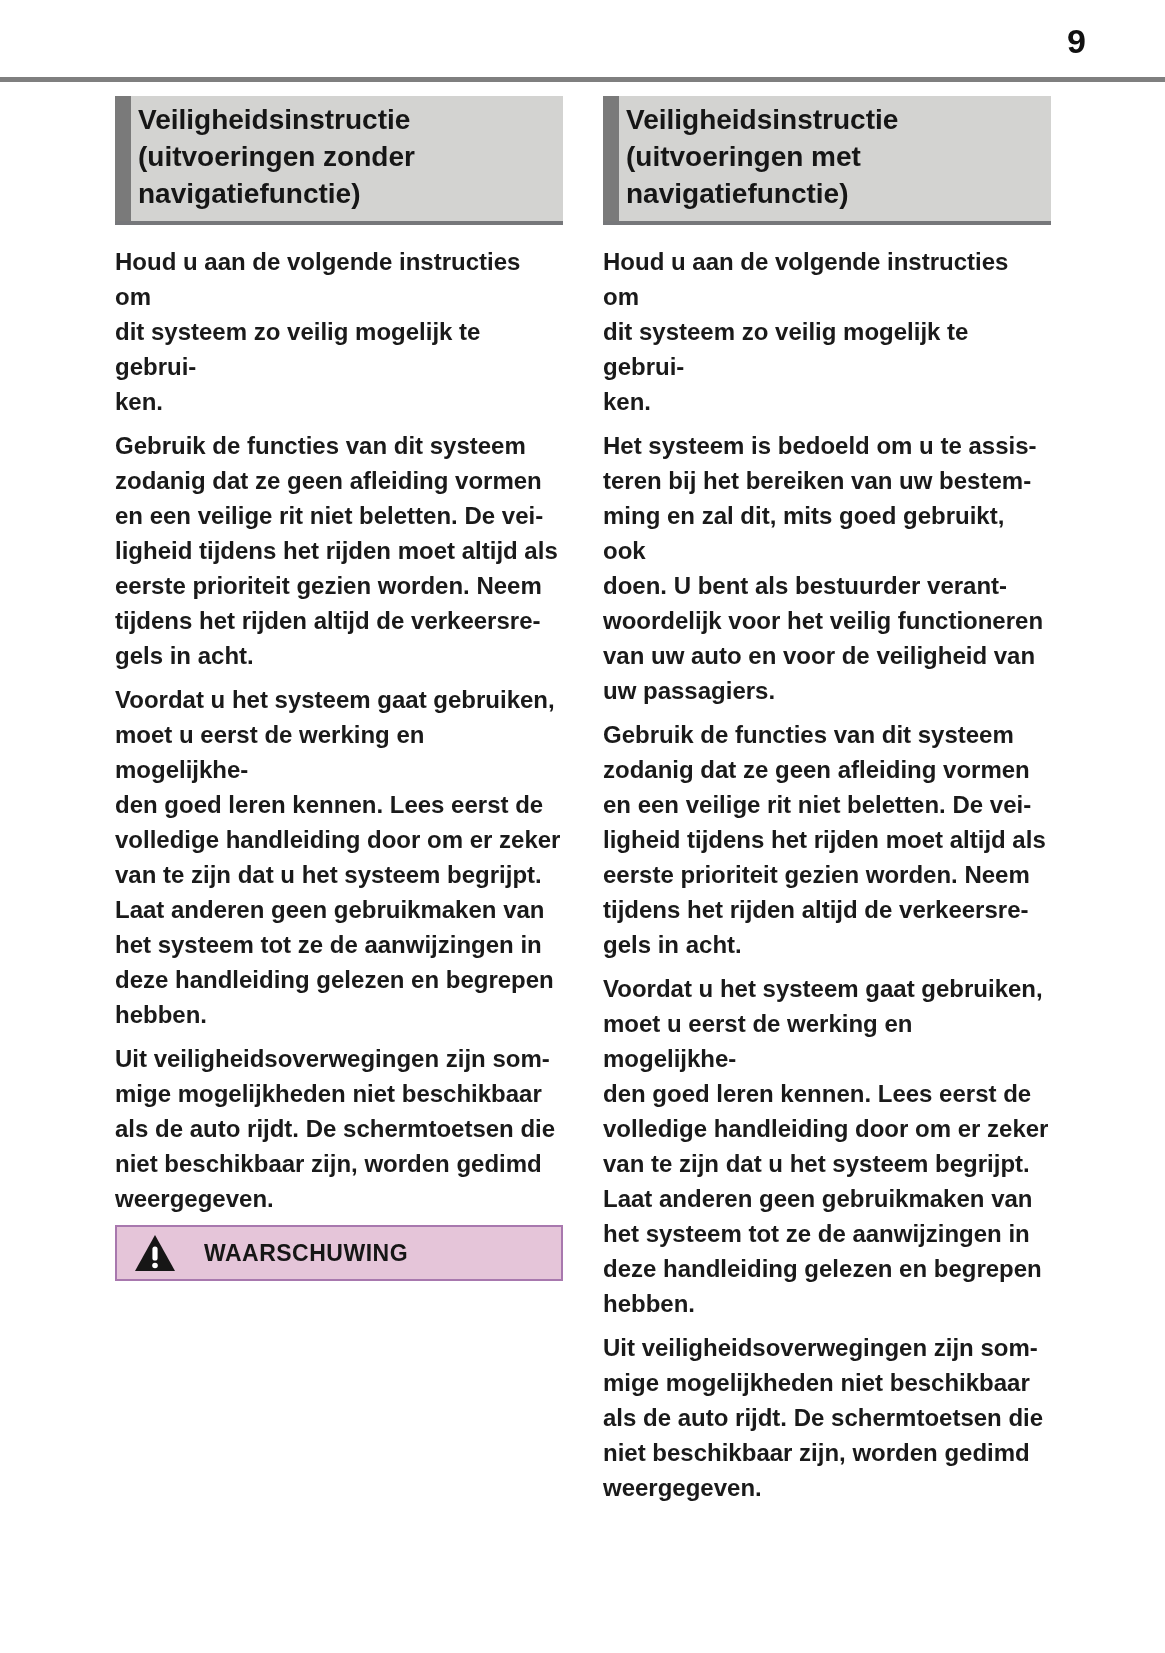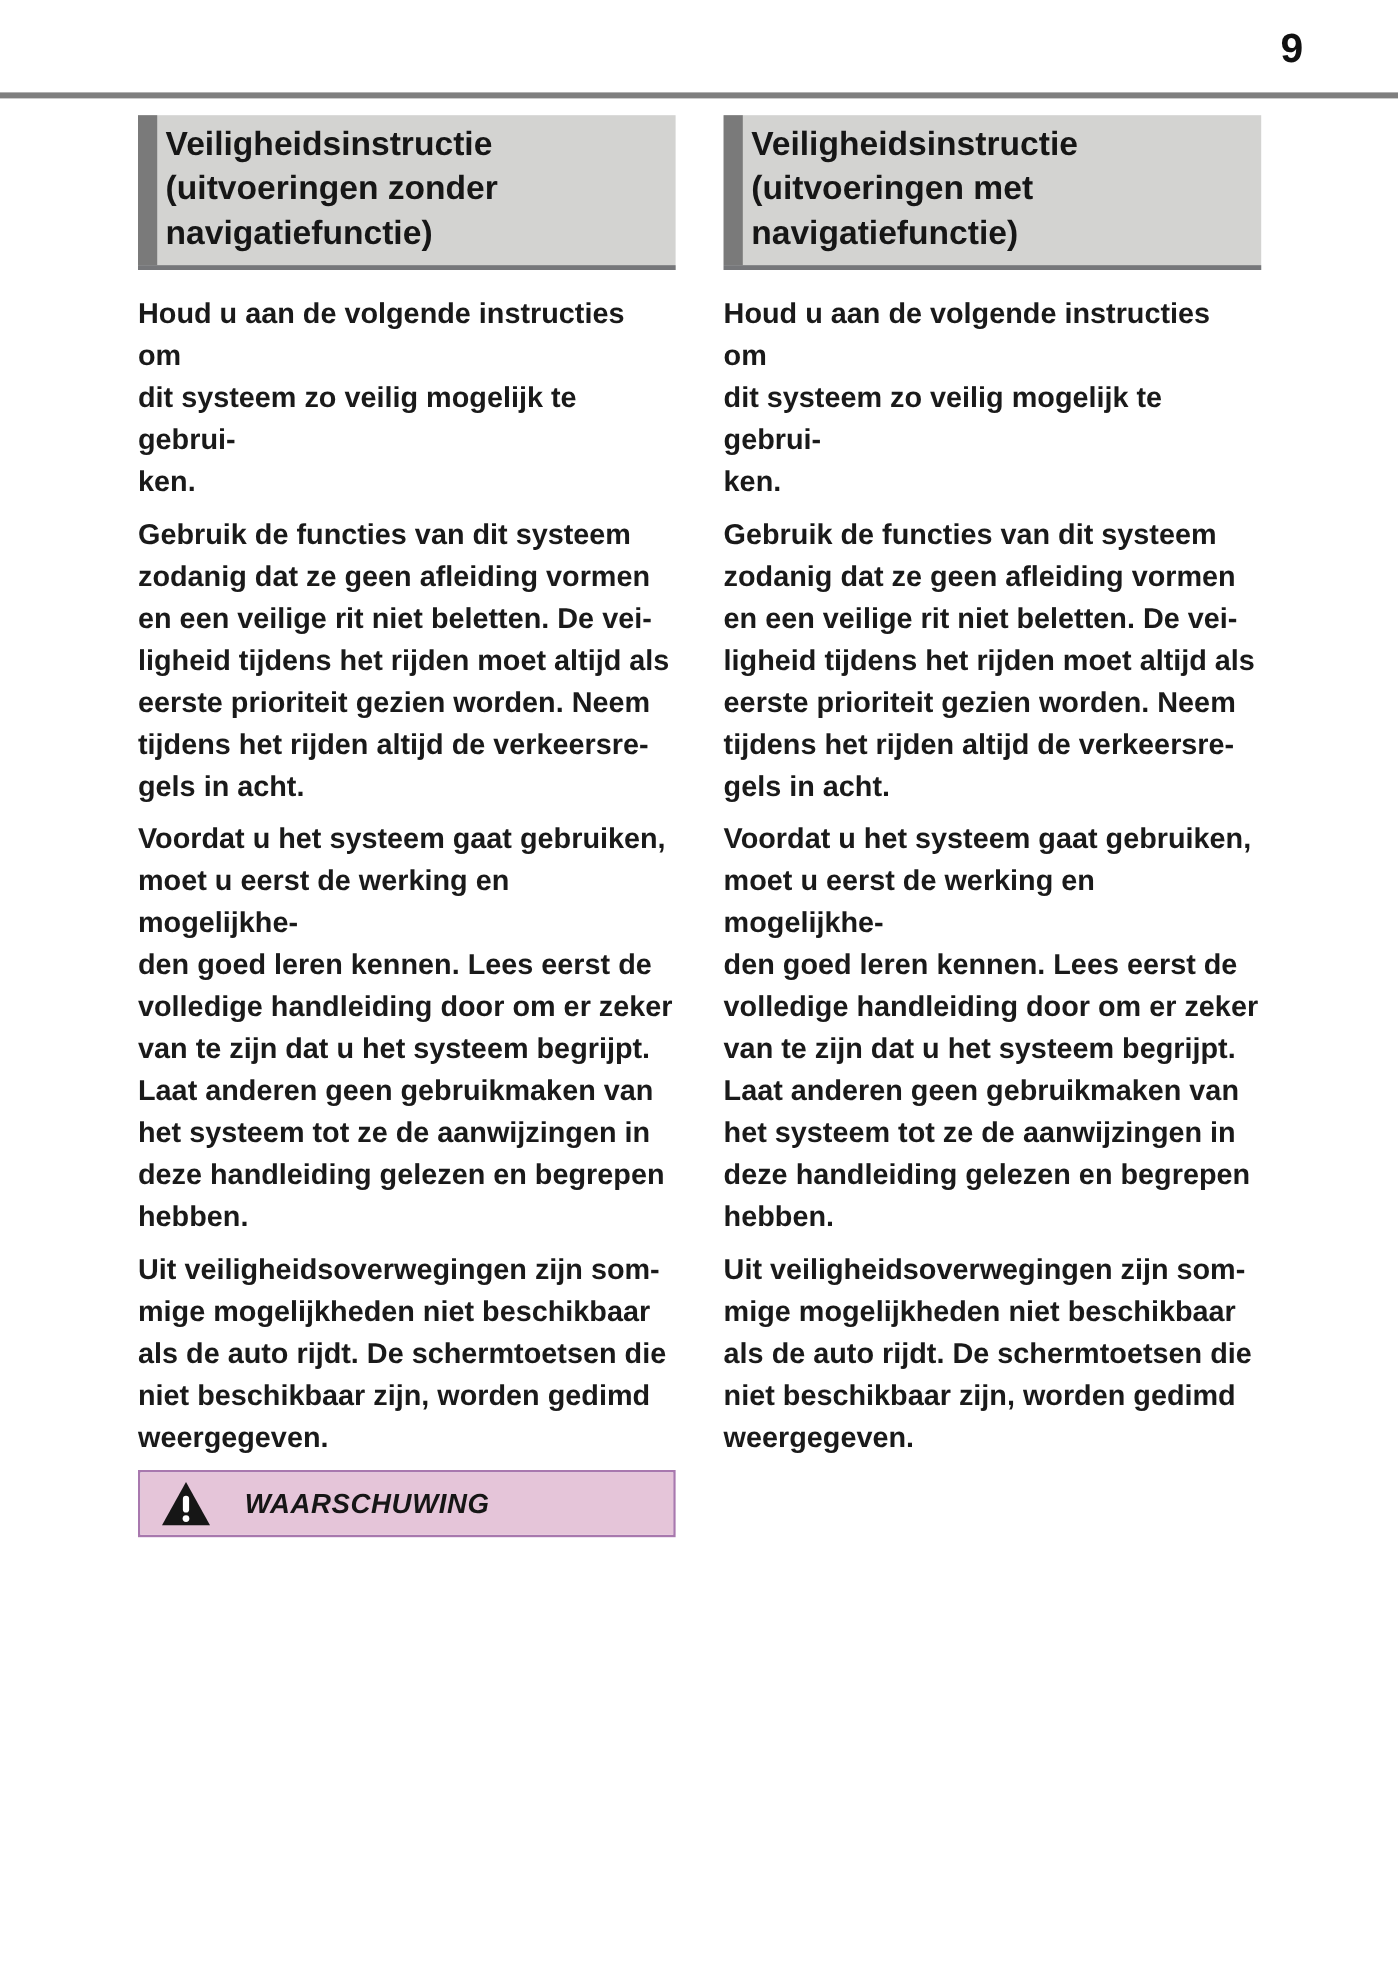--- a/index.html
+++ b/index.html
@@ -73,21 +73,20 @@
     line-height: 35px;
     color: #1a1a1a;
     margin-bottom: 9px;
   }
 
   
   .warning-box {
     margin-top: 8px;
     border: 2px solid #a878ae;
     background: #f9a8d4;
-    font-style: italic;
   }
   .warning-header {
     height: 52px;
     background: #e5c5d9;
     display: flex;
     align-items: center;
     padding-left: 17px;
   }
   .warning-icon { display: inline-flex; flex-shrink: 0; }
   .warning-title {
@@ -178,20 +177,27 @@
     <div class="section-heading">
       <span class="accent-bar"></span>
       <h2 class="heading-text">Veiligheidsinstructie
 (uitvoeringen met
 navigatiefunctie)</h2>
     </div>
     <div class="body-text">
       <p class="body-par">Houd u aan de volgende instructies om
 dit systeem zo veilig mogelijk te gebrui-
 ken.</p>
+      <p class="body-par">Het systeem is bedoeld om u te assis-
+teren bij het bereiken van uw bestem-
+ming en zal dit, mits goed gebruikt, ook
+doen. U bent als bestuurder verant-
+woordelijk voor het veilig functioneren
+van uw auto en voor de veiligheid van
+uw passagiers.</p>
       <p class="body-par">Gebruik de functies van dit systeem
 zodanig dat ze geen afleiding vormen
 en een veilige rit niet beletten. De vei-
 ligheid tijdens het rijden moet altijd als
 eerste prioriteit gezien worden. Neem
 tijdens het rijden altijd de verkeersre-
 gels in acht.</p>
       <p class="body-par">Voordat u het systeem gaat gebruiken,
 moet u eerst de werking en mogelijkhe-
 den goed leren kennen. Lees eerst de

